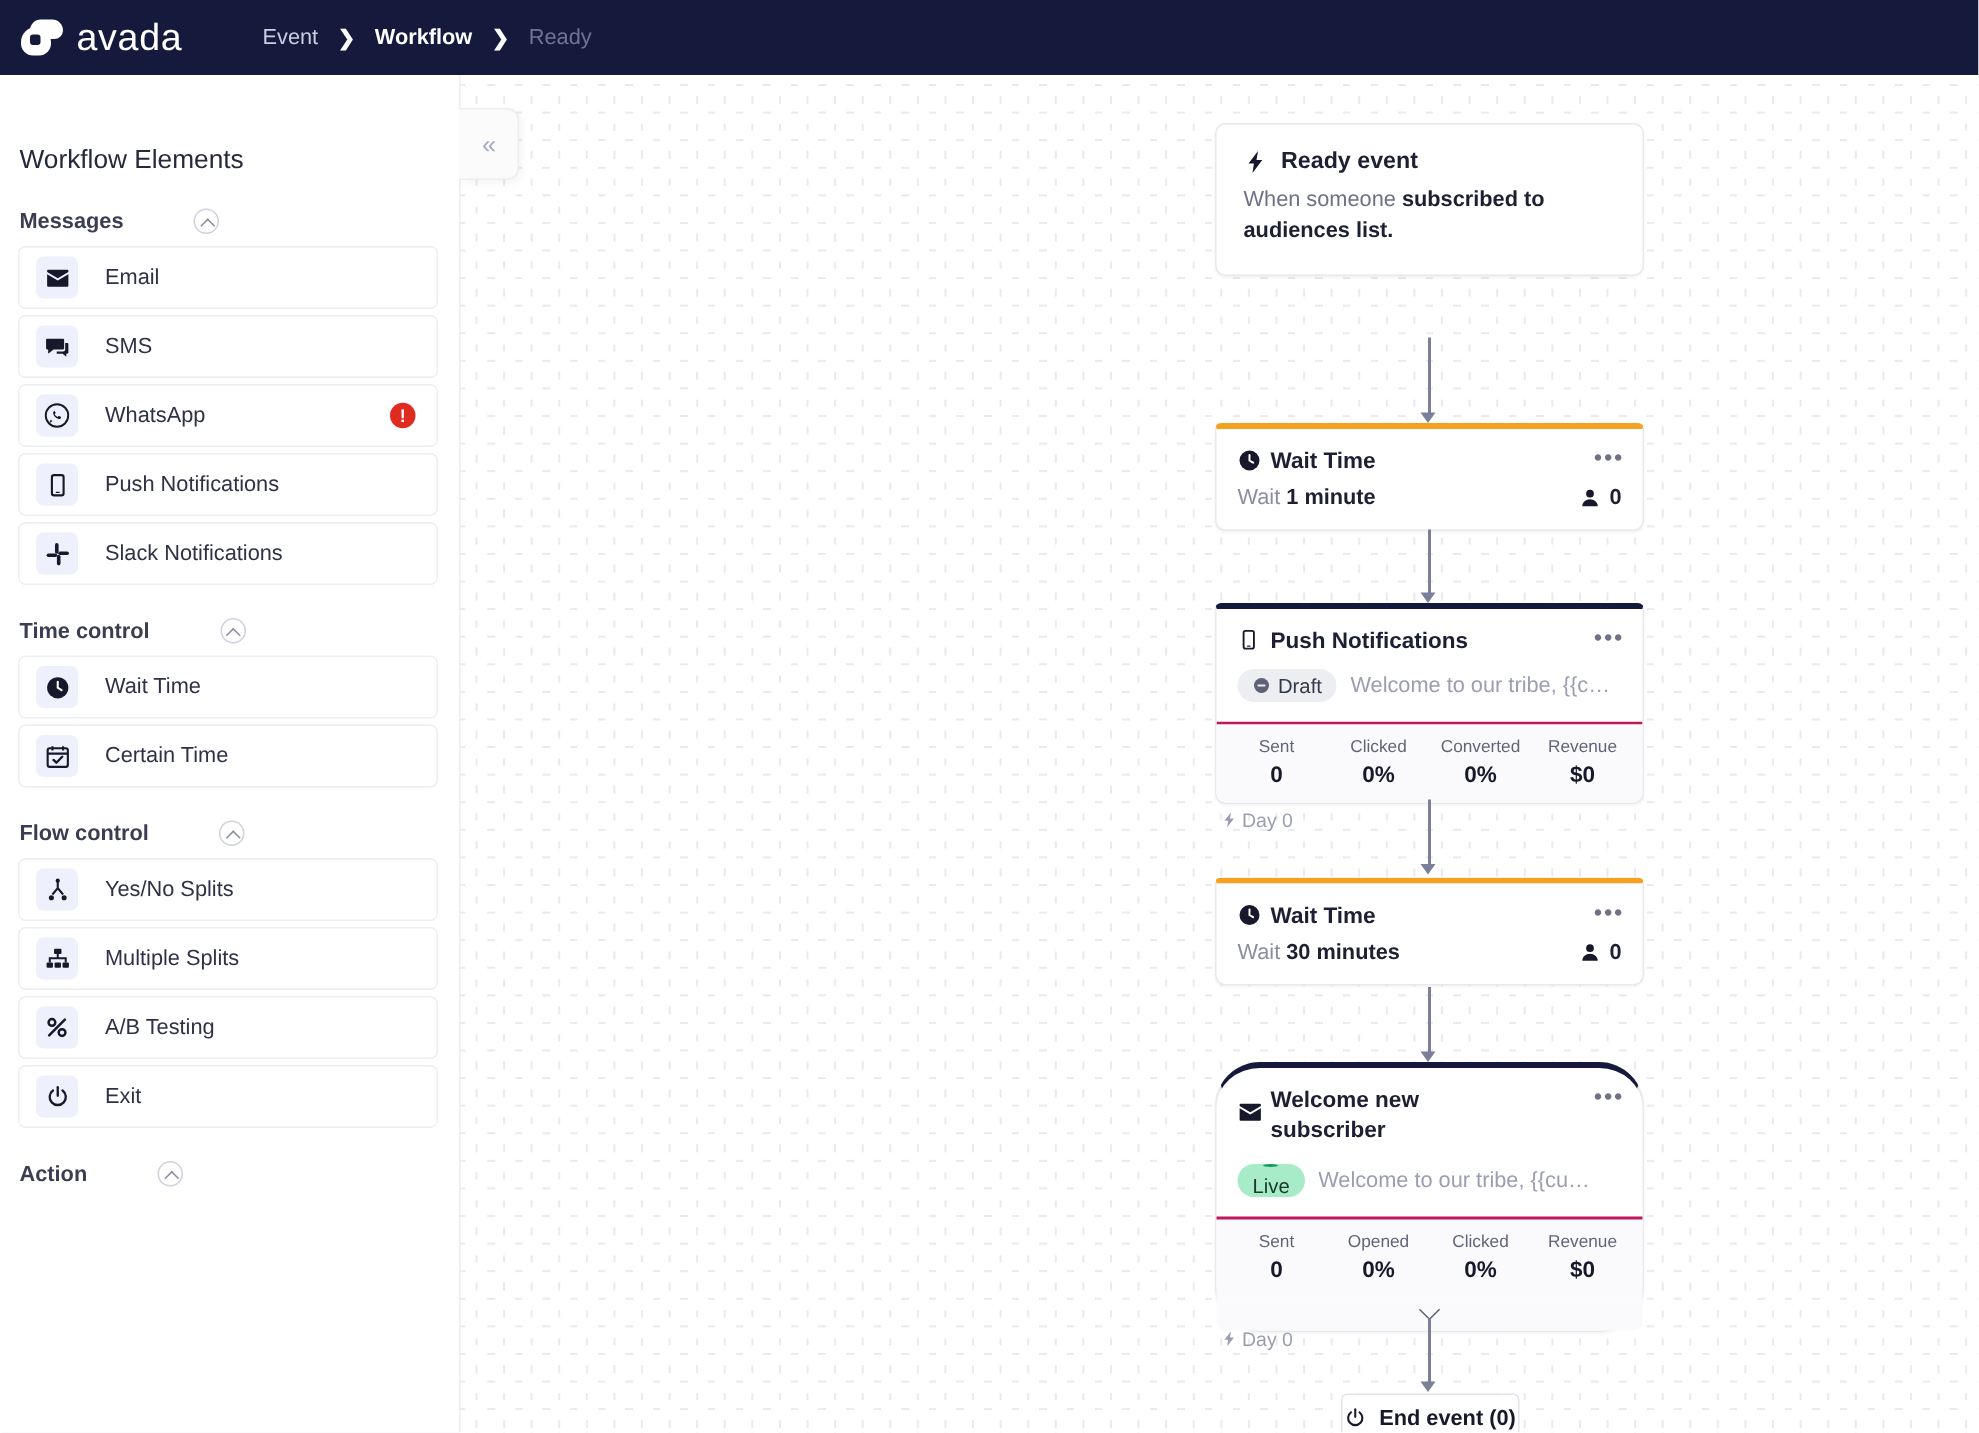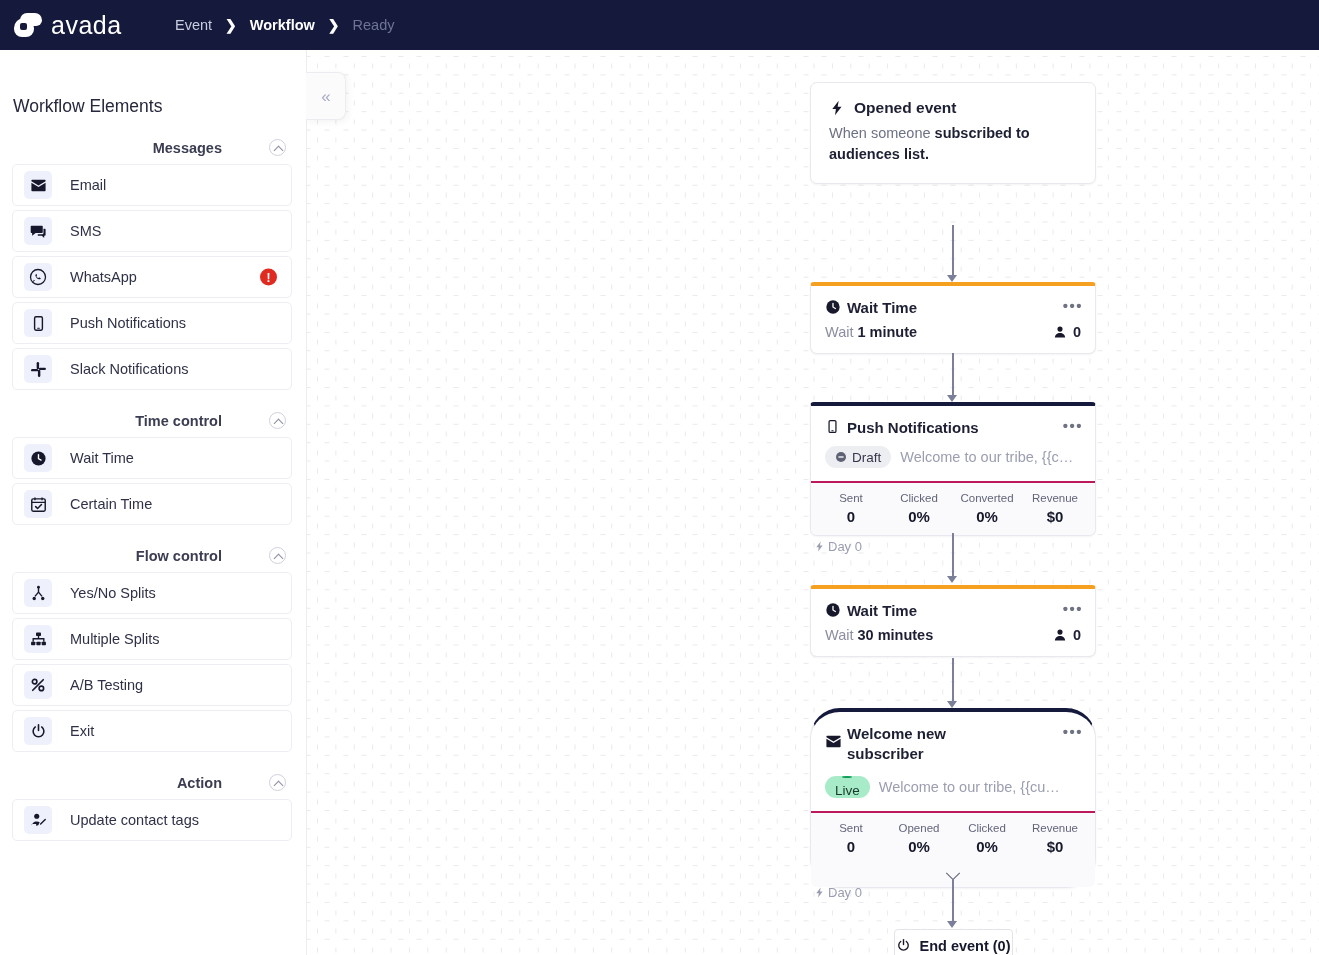--- a/index.html
+++ b/index.html
@@ -53,21 +53,21 @@
     padding: 36px 14px 0 12px;
     position: relative; z-index: 20;
     box-shadow: 1px 0 0 #ececf1;
     overflow: hidden;
   }
   .panel-title {
     font-size: 17.5px; color: #26283b; font-weight: 400;
     margin: 10px 0 0 0; padding-left: 1px;
   }
   .group-head {
-    display: flex; align-items: center; justify-content: flex-end;
+    display: flex; align-items: center; justify-content: flex-start;
     margin: 22px 0 8px 1px;
     gap: 47px;
   }
   .group-head .gname { font-size: 14.5px; color: #3b3d52; font-weight: 600; }
   .chev-circle {
     width: 17px; height: 17px; border-radius: 50%;
     border: 1px solid #cfd1dc; position: relative; margin-right: 6px;
   }
   .chev-circle::after {
     content: ""; position: absolute; left: 4.5px; top: 6.5px;
@@ -400,48 +400,38 @@
         </svg>
       </span>
       <span class="el-label">Exit</span>
     </div>
 
     <div class="group-head">
       <span class="gname">Action</span>
       <span class="chev-circle"></span>
     </div>
 
-    <div class="el-item">
-      <span class="el-ico">
-        <svg width="17" height="17" viewBox="0 0 24 24">
-          <circle cx="9.5" cy="6" r="3.6" fill="#17182c"></circle>
-          <path fill="#17182c" d="M2.5 20c0-3.8 3.1-6.6 7-6.6 1.6 0 3 .4 4.2 1.2l-2 4.2-3.2.6.3-2.4H2.5z"></path>
-          <path stroke="#17182c" stroke-width="2" fill="none" stroke-linecap="round" d="M21.5 10.5l-6.5 6.3"></path>
-        </svg>
-      </span>
-      <span class="el-label">Update contact tags</span>
-    </div>
   </div>
 
   <div class="canvas">
 
     <div class="collapse-tab">
       <span class="dchev">«</span>
     </div>
 
     <div class="flow">
 
       <div class="node start-node" style="top:32px;">
         <div class="start-head">
           <span>
             <svg width="16" height="16" viewBox="0 0 24 24">
                 <path fill="#17182c" d="M14.5 1L5 13.5h5.4L9 23l9.8-13H13z"></path>
               </svg>
           </span>
-          <span class="start-title">Opened event</span>
+          <span class="start-title">Ready event</span>
         </div>
         <div class="start-desc">
           <span>When someone </span><b>subscribed to audiences list.</b>
         </div>
       </div>
 
       <div class="conn" style="top:175px; height:53px;"></div>
       <div class="arrow-head" style="top:225px;"></div>
 
       <div class="node topbar-orange" style="top:232px;">

